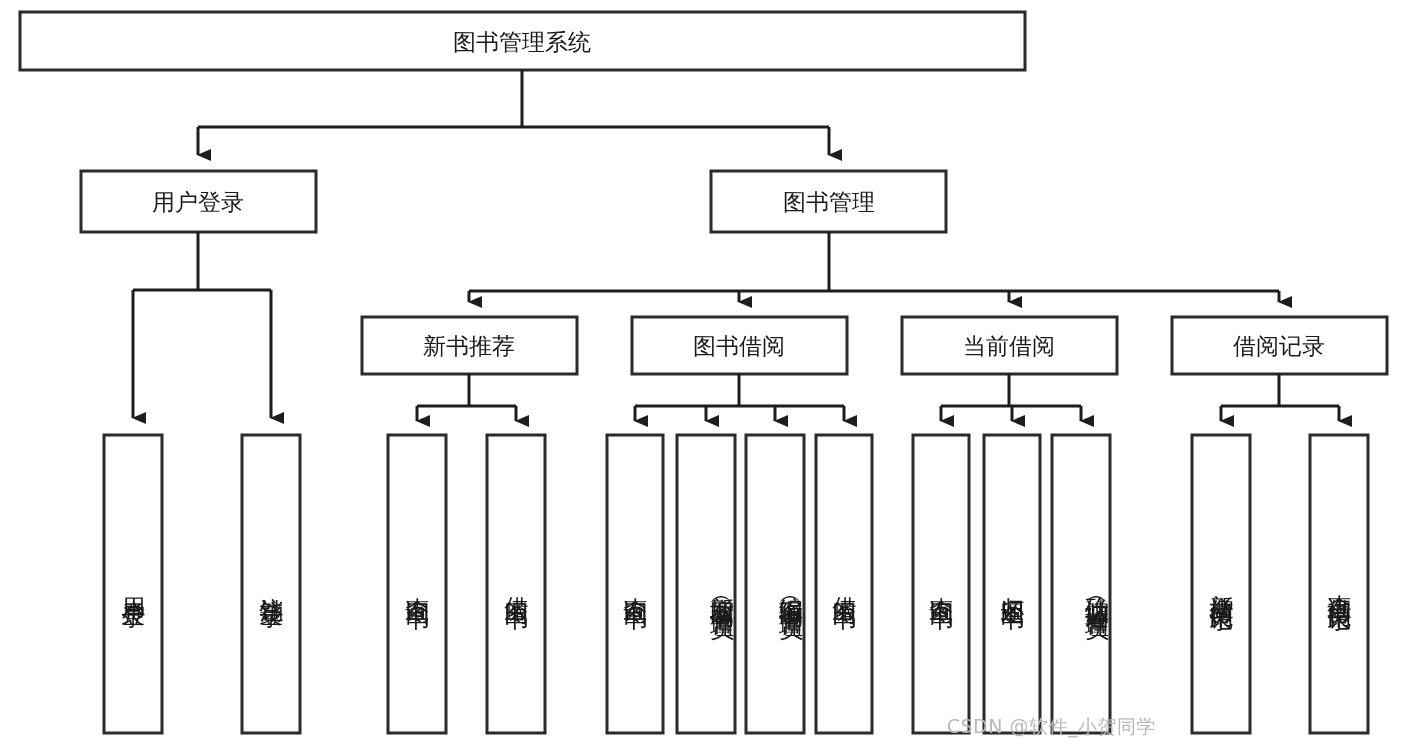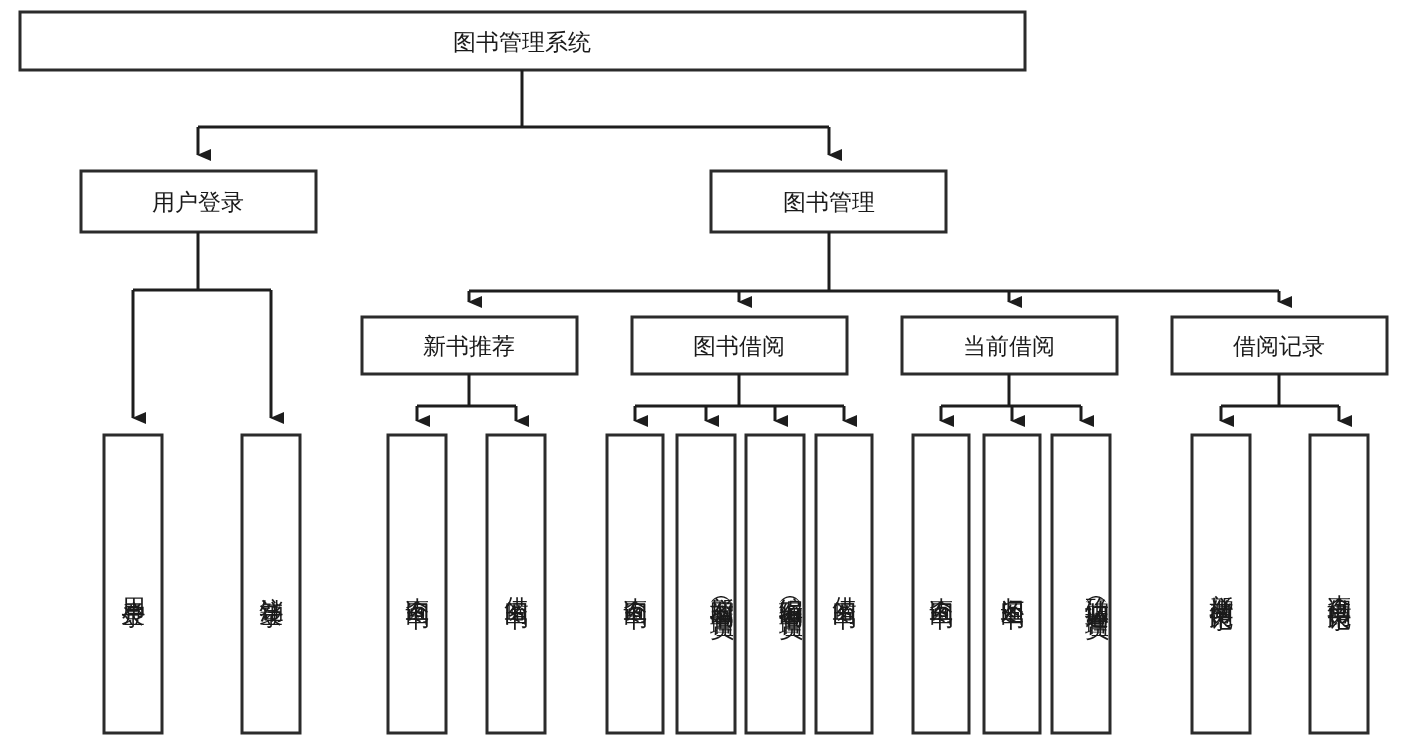--- a/index.html
+++ b/index.html
@@ -197,14 +197,15 @@
   <div class="leaf-label" style="left:607px;  top:435px; width:56px; height:298px;">查询图书</div>
   <div class="leaf-label" style="left:677px;  top:435px; width:58px; height:298px; align-items:flex-start; padding-top:12px; box-sizing:border-box;">新增图书（管理员）</div>
   <div class="leaf-label" style="left:746px;  top:435px; width:58px; height:298px; align-items:flex-start; padding-top:12px; box-sizing:border-box;">编辑图书（管理员）</div>
   <div class="leaf-label" style="left:816px;  top:435px; width:56px; height:298px;">借阅图书</div>
   <div class="leaf-label" style="left:913px;  top:435px; width:56px; height:298px;">查询图书</div>
   <div class="leaf-label" style="left:984px;  top:435px; width:56px; height:298px;">归还图书</div>
   <div class="leaf-label" style="left:1052px; top:435px; width:58px; height:298px; align-items:flex-start; padding-top:12px; box-sizing:border-box;">确认归还（管理员）</div>
   <div class="leaf-label" style="left:1192px; top:435px; width:58px; height:298px;">新增借阅记录</div>
   <div class="leaf-label" style="left:1310px; top:435px; width:58px; height:298px;">查询借阅记录</div>
 
+  <div class="watermark">CSDN @软件_小贺同学</div>
 
 </div>
 
 </body></html>

